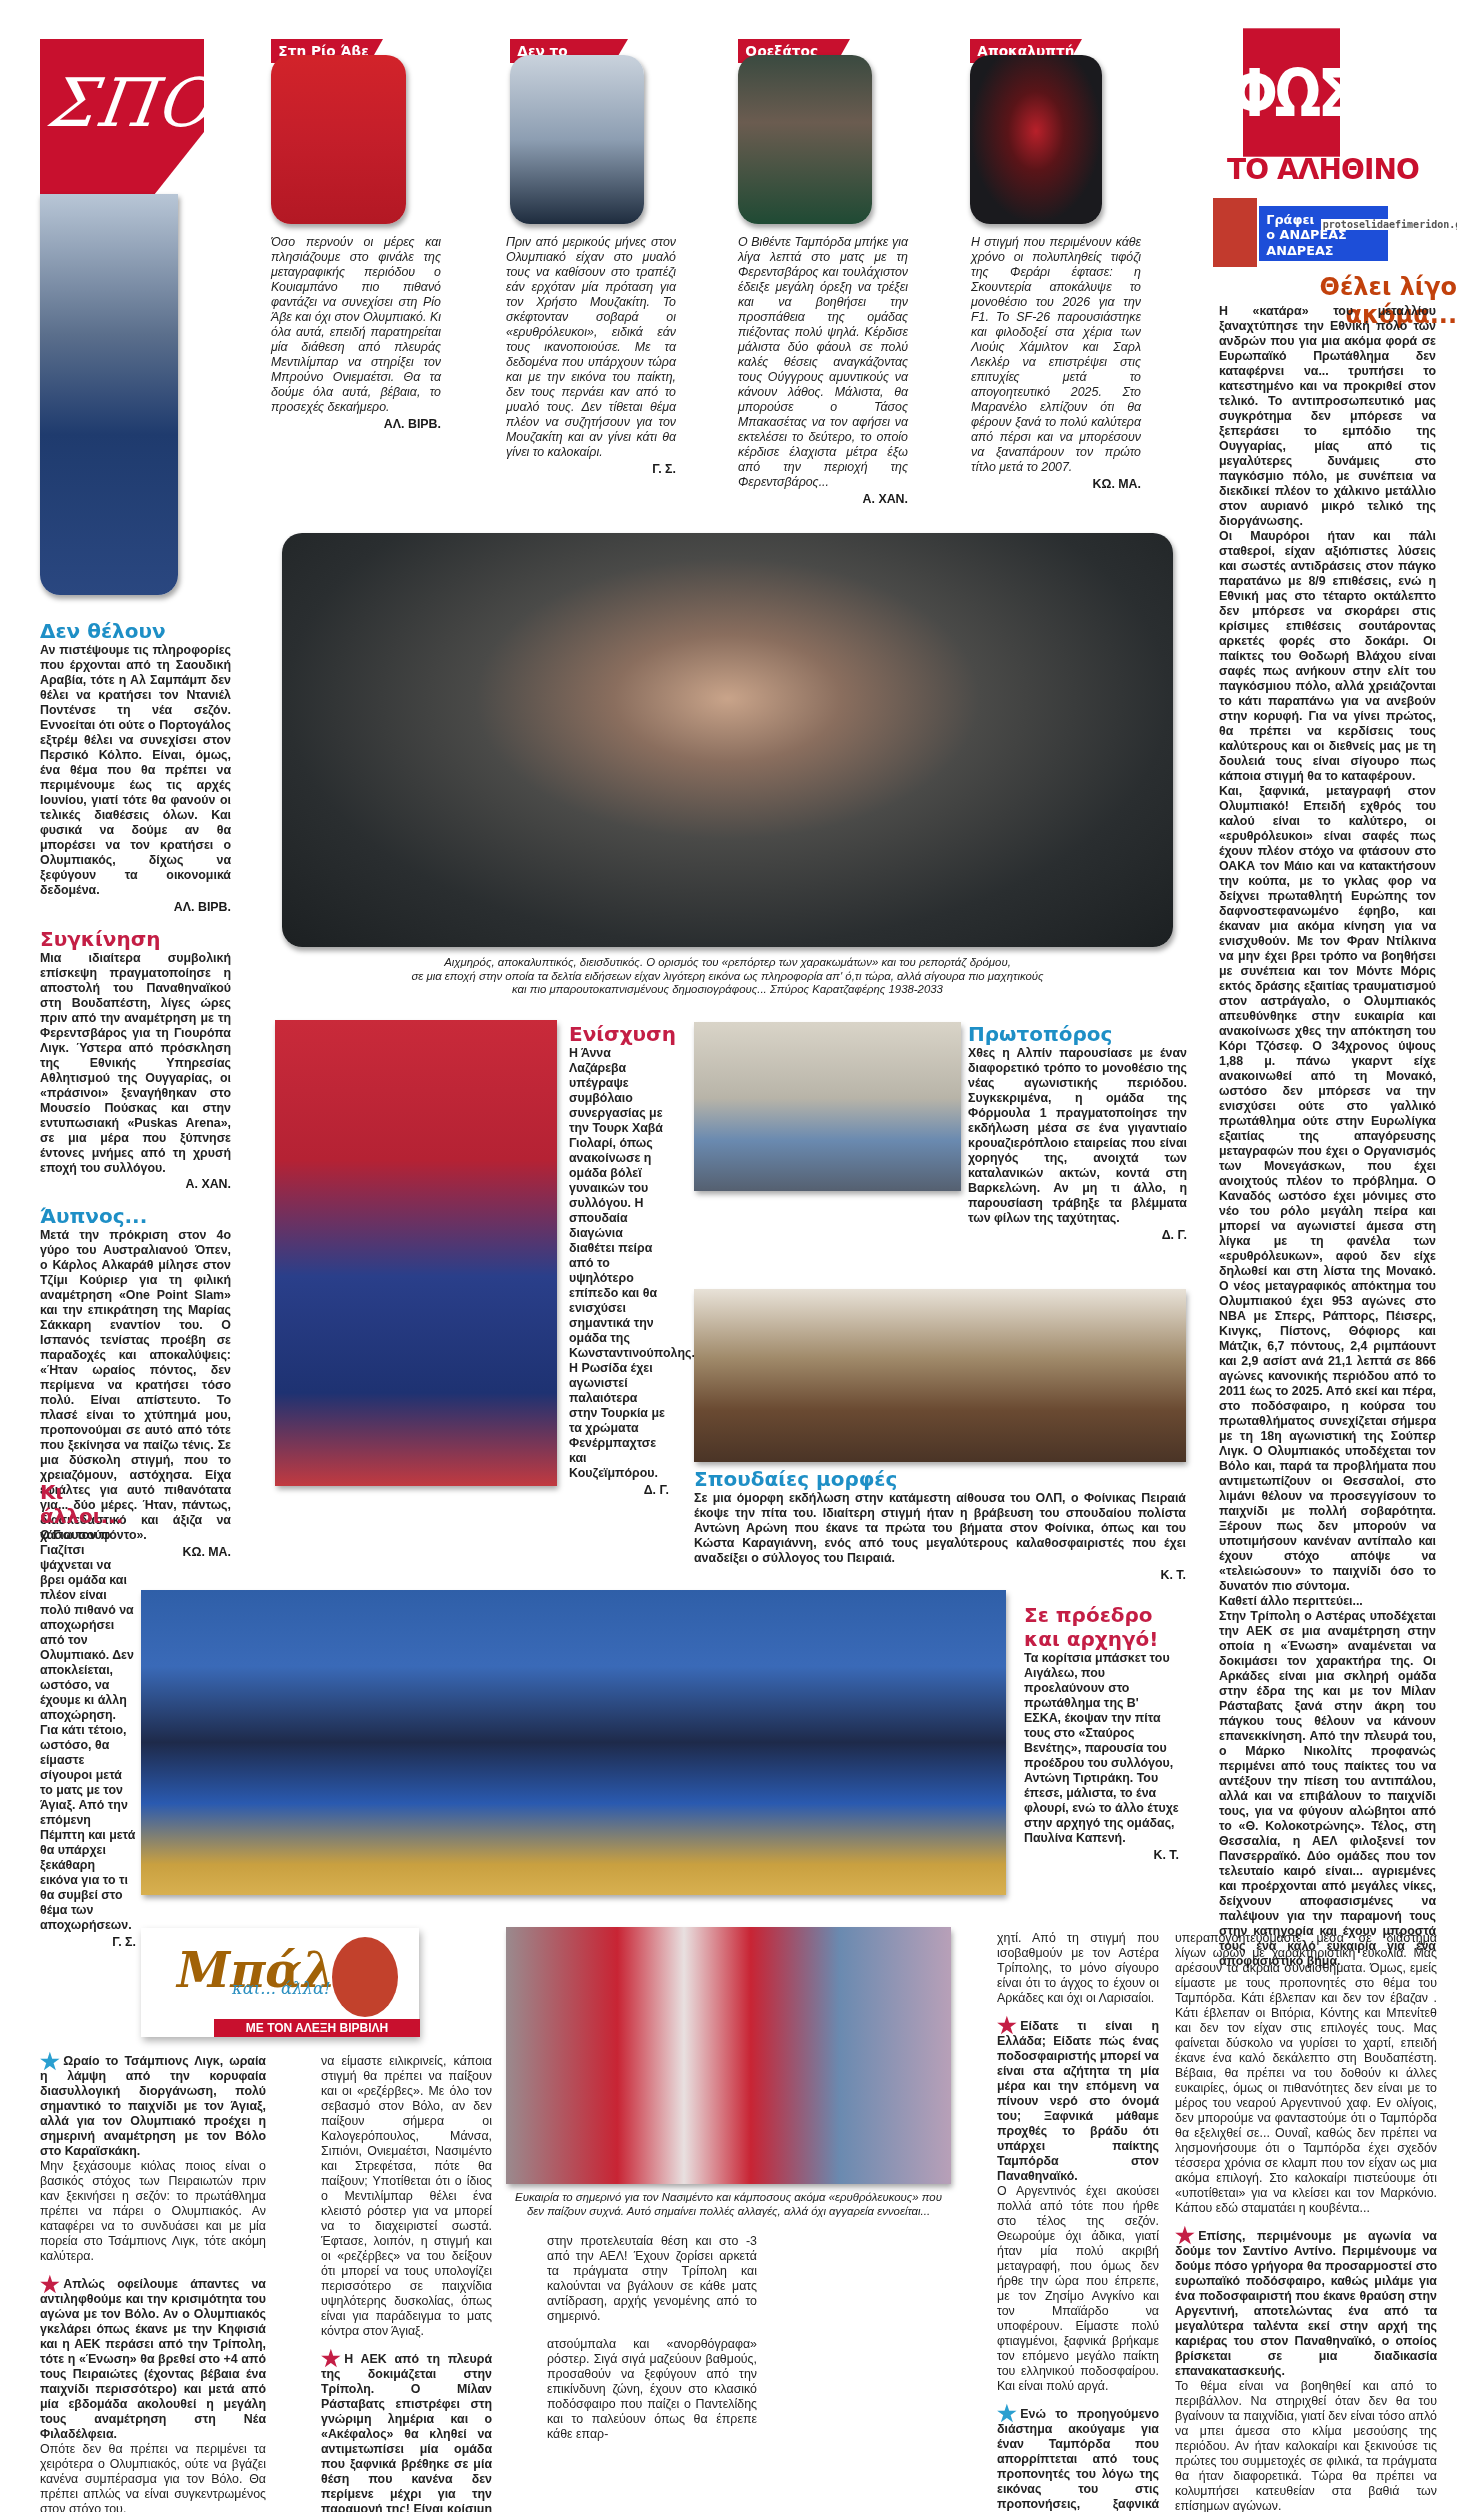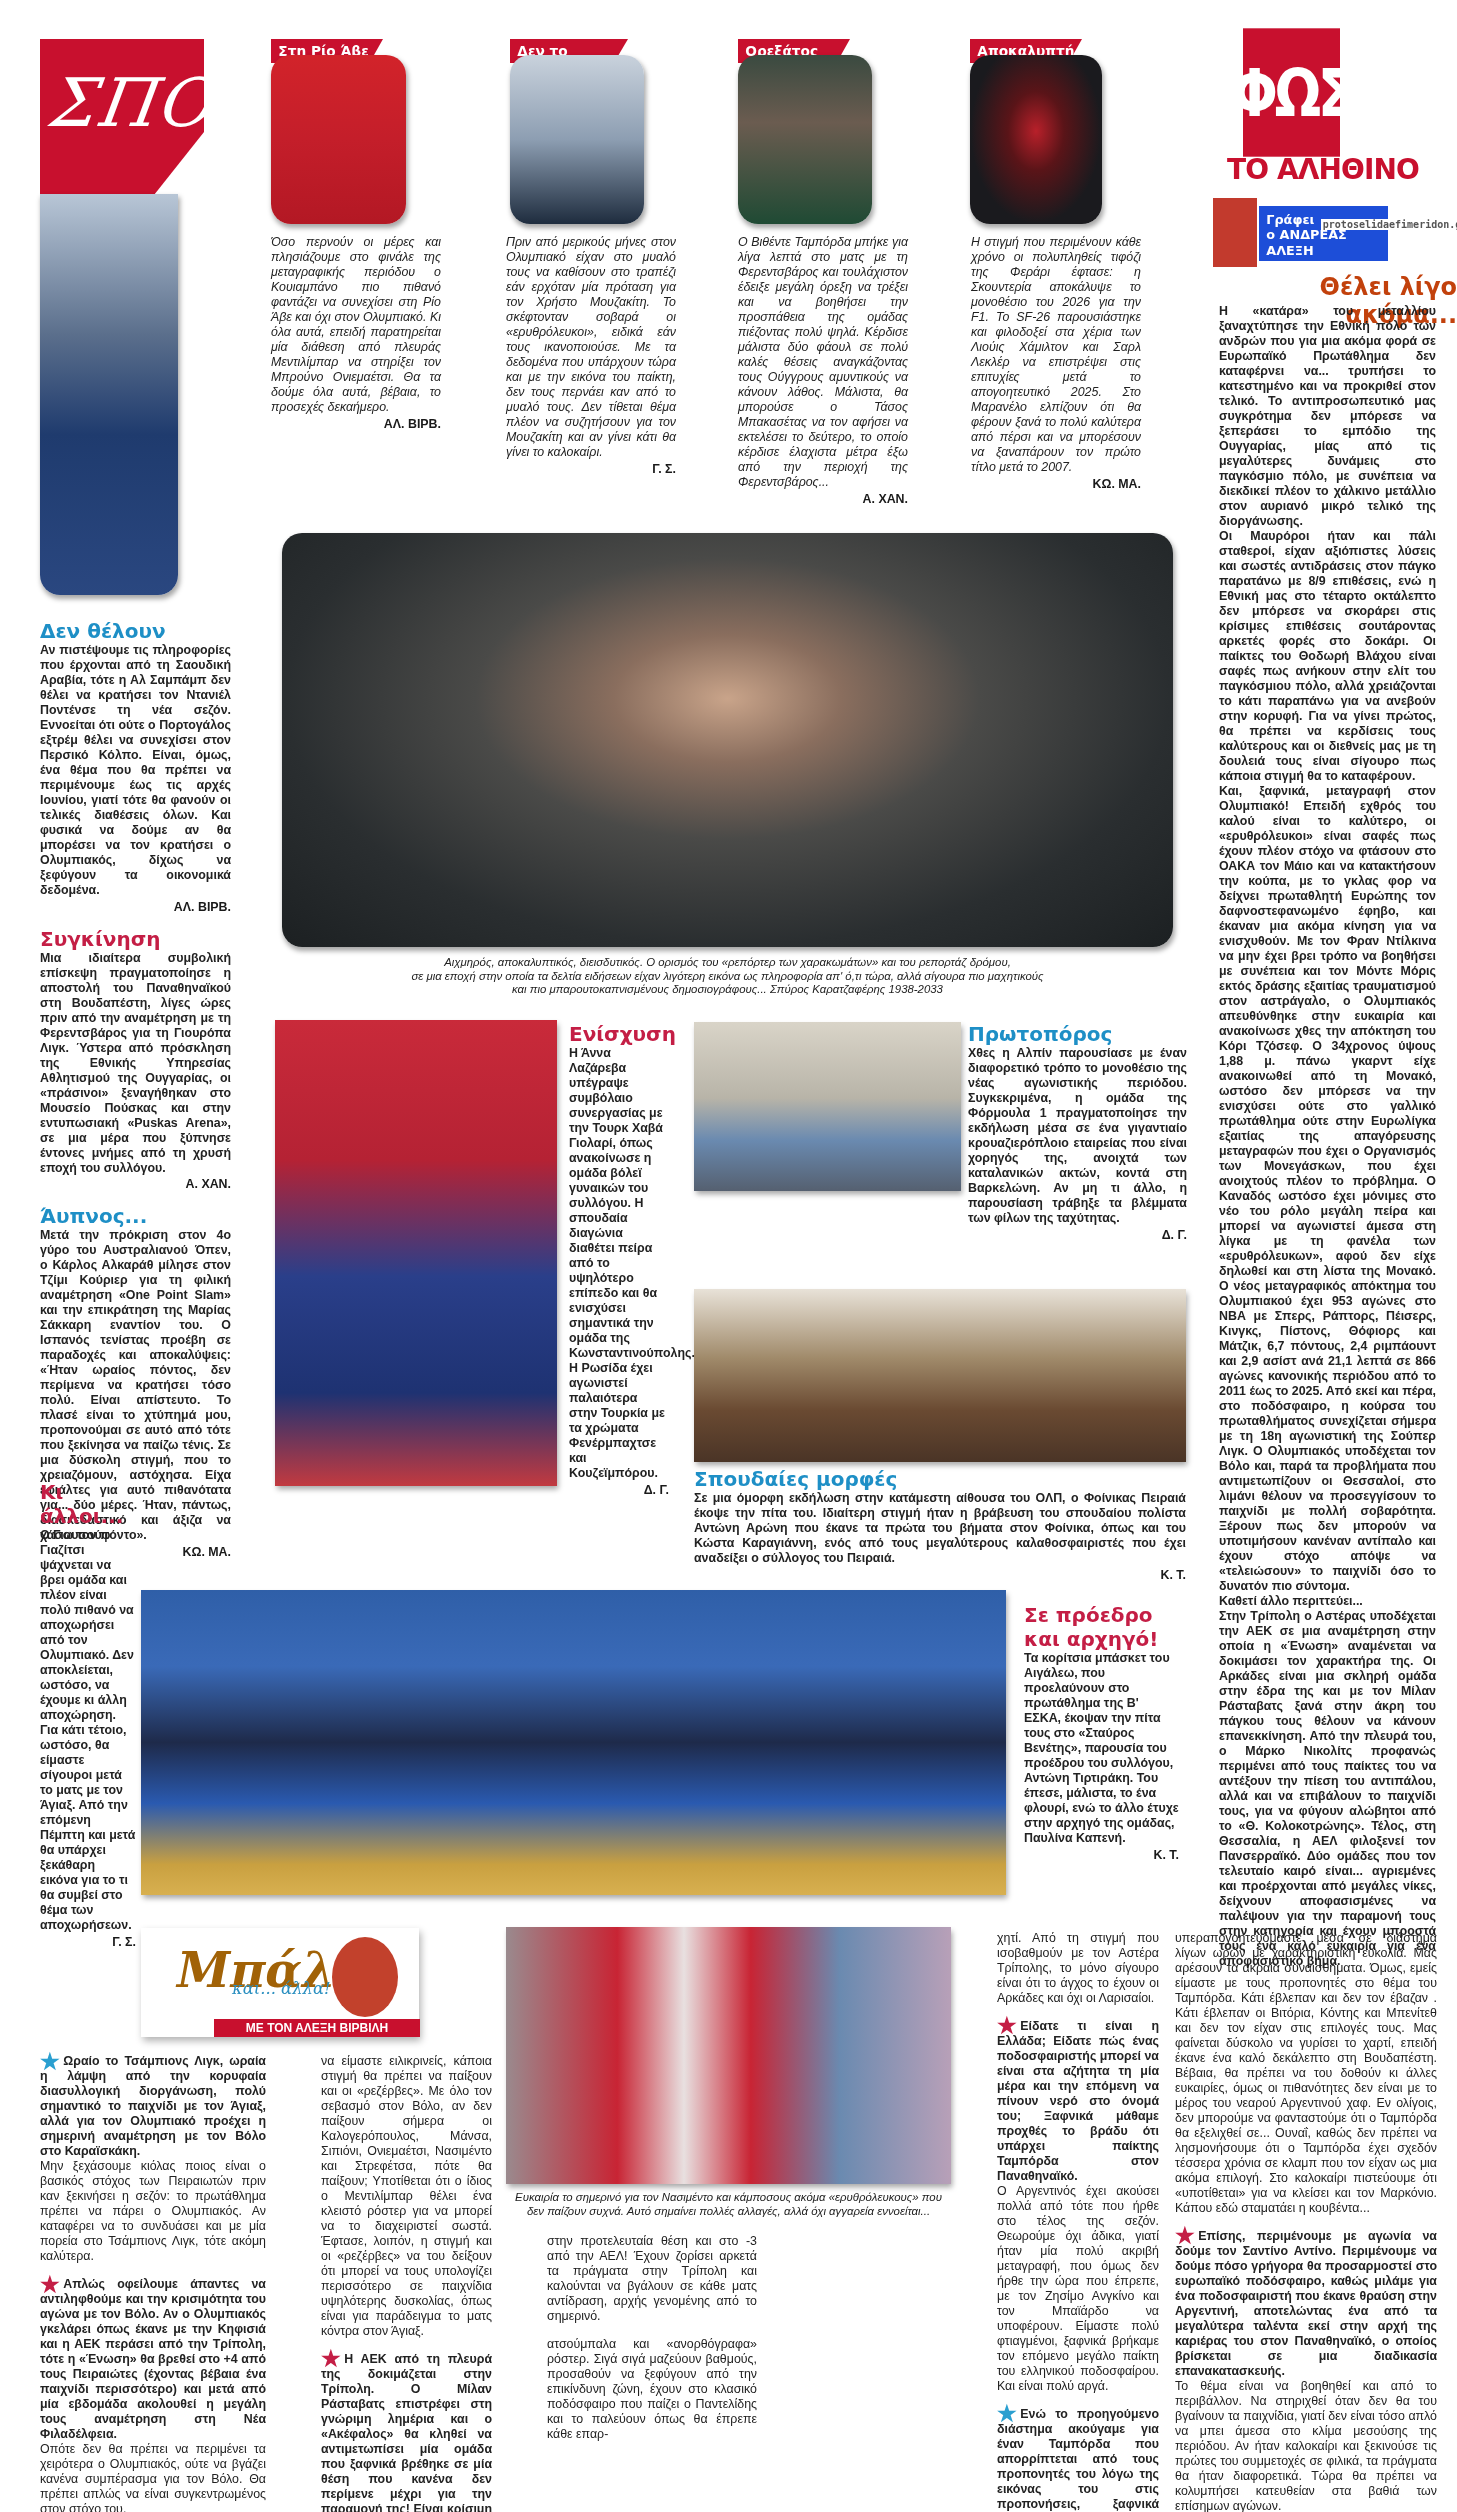--- a/index.html
+++ b/index.html
@@ -53,21 +53,21 @@
 
 <div class="tag" style="left:970px;top:39px;width:112px;">Αποκαλυπτήρια</div>
 <div class="photo" style="left:970px;top:55px;width:132px;height:169px;background:radial-gradient(ellipse at 50% 45%,#b8202a 0%,#5a1418 30%,#1a1a1e 70%);"></div>
 
 <div class="fos-box">ΦΩΣ</div>
 <div class="fos-sub">ΤΟ ΑΛΗΘΙΝΟ</div>
 <div class="author-pic"></div>
 <div class="author-box">
   <div>Γράφει</div>
   <div>ο ΑΝΔΡΕΑΣ</div>
-  <div>ΑΛΕΞΗ</div>
+  <div>ΑΝΔΡΕΑΣ</div>
 </div>
 <div class="watermark">protoselidaefimeridon.gr</div>
 <div class="fos-title">Θέλει λίγο ακόμα...</div>
 
 <div class="abs" style="left:271px;top:235px;width:170px;">
   <div class="txt it">Όσο περνούν οι μέρες και πλησιάζουμε στο φινάλε της μεταγραφικής περιόδου ο Κουιαμπάνο πιο πιθανό φαντάζει να συνεχίσει στη Ρίο Άβε και όχι στον Ολυμπιακό. Κι όλα αυτά, επειδή παρατηρείται μία διάθεση από πλευράς Μεντιλίμπαρ να στηρίξει τον Μπρούνο Ονιεμαέτσι. Θα τα δούμε όλα αυτά, βέβαια, το προσεχές δεκαήμερο.</div>
   <div class="sig">ΑΛ. ΒΙΡΒ.</div>
 </div>
 <div class="abs" style="left:506px;top:235px;width:170px;">
   <div class="txt it">Πριν από μερικούς μήνες στον Ολυμπιακό είχαν στο μυαλό τους να καθίσουν στο τραπέζι εάν ερχόταν μία πρόταση για τον Χρήστο Μουζακίτη. Το σκέφτονταν σοβαρά οι «ερυθρόλευκοι», ειδικά εάν τους ικανοποιούσε. Με τα δεδομένα που υπάρχουν τώρα και με την εικόνα του παίκτη, δεν τους περνάει καν από το μυαλό τους. Δεν τίθεται θέμα πλέον να συζητήσουν για τον Μουζακίτη και αν γίνει κάτι θα γίνει το καλοκαίρι.</div>

